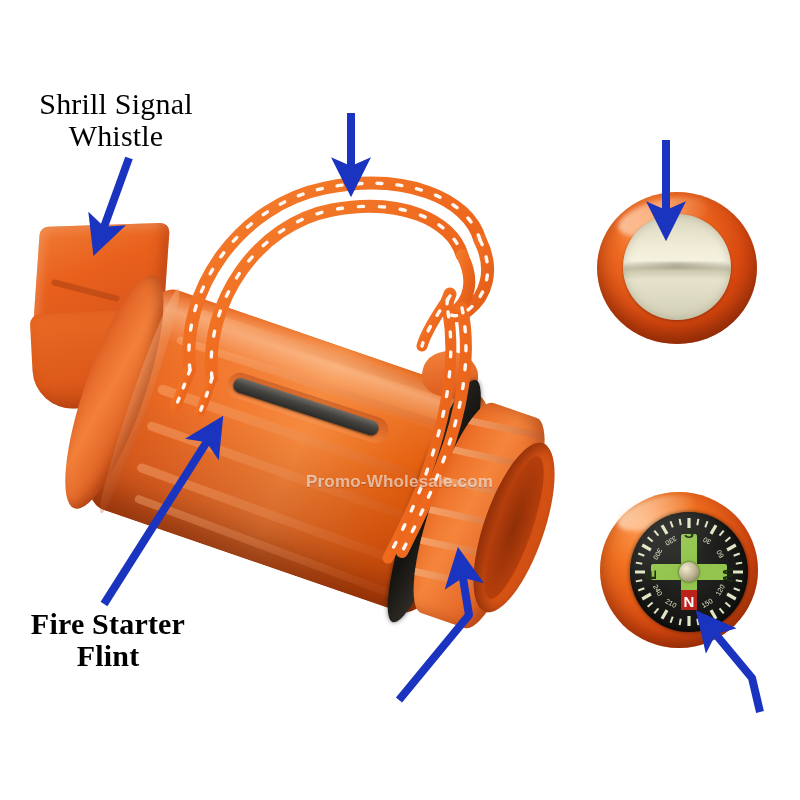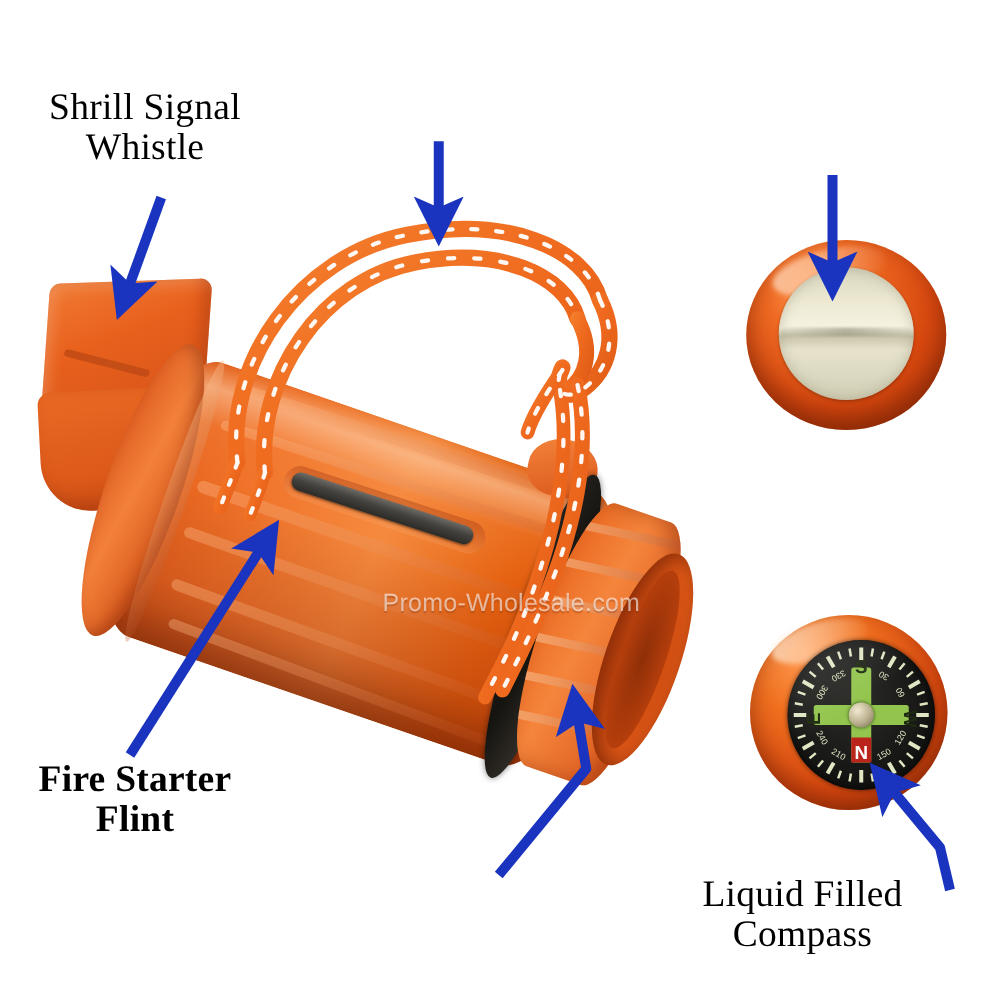--- a/index.html
+++ b/index.html
@@ -21,21 +21,21 @@
   .label {
     position: absolute;
     color: #000000;
     font-family: "Liberation Serif", "DejaVu Serif", serif;
     font-size: 30px;
     line-height: 1.06;
     text-align: center;
     white-space: pre-line;
     letter-spacing: 0.2px;
   }
-  .label.l-whistle   { left: 2px;   top: 70px;  width: 228px; }
+  .label.l-whistle   { left: 2px;   top: 88px;  width: 228px; }
   .label.l-lanyard   { left: 228px; top: 40px;  width: 248px; }
   .label.l-mirror    { left: 570px; top: 48px;  width: 226px; }
   .label.l-flint     { left: 2px;   top: 608px; width: 212px; font-weight: bold; }
   .label.l-match     { left: 196px; top: 690px; width: 252px; }
   .label.l-compass   { left: 492px; top: 700px; width: 300px; }
 
   
   #arrows {
     position: absolute;
     left: 0; top: 0;
@@ -320,22 +320,22 @@
     border-radius: 50%;
     background: radial-gradient(circle at 35% 32%, #f2ead2 0%, #b9ae8c 55%, #6f6750 100%);
     box-shadow: 0 0 3px rgba(0,0,0,.7);
   }
 
   .watermark {
     position: absolute;
     left: 306px;
     top: 472px;
     font-family: "Liberation Sans", "DejaVu Sans", sans-serif;
-    font-size: 20px;
-    font-weight: normal;
+    font-size: 17px;
+    font-weight: bold;
     color: rgba(255,255,255,.58);
     text-shadow: 0 1px 1px rgba(120,50,20,.35);
     letter-spacing: .2px;
     white-space: nowrap;
   }
 </style>
 </head>
 <body>
 
 <div id="stage">
@@ -513,18 +513,16 @@
       <path d="M399,700 L469,615 L461,566"></path>
 
       <path d="M760,712 L752,678 L708,625"></path>
     </g>
   </svg>
 
   <div class="label l-whistle">Shrill Signal
 Whistle</div>
   <div class="label l-flint">Fire Starter
 Flint</div>
-  <div class="label l-compass">Liquid Filled
-Compass</div>
 
   <div class="watermark">Promo-Wholesale.com</div>
 
 </div>
 
 </body></html>

